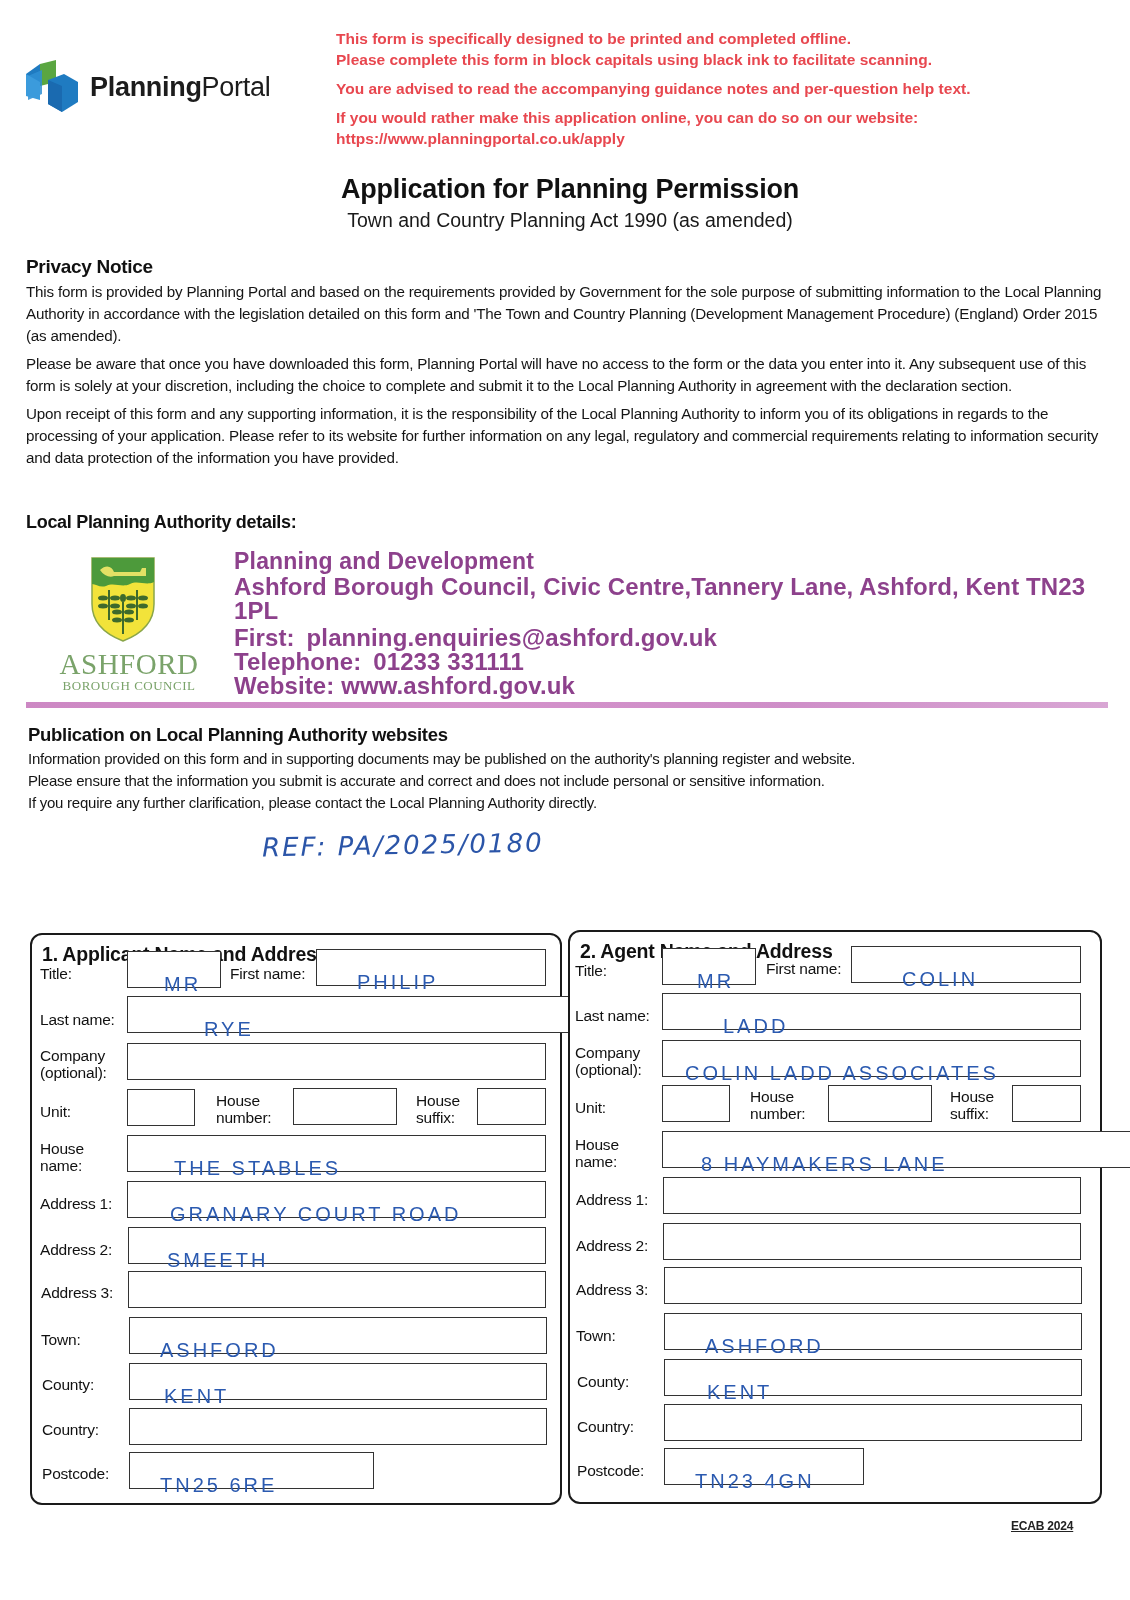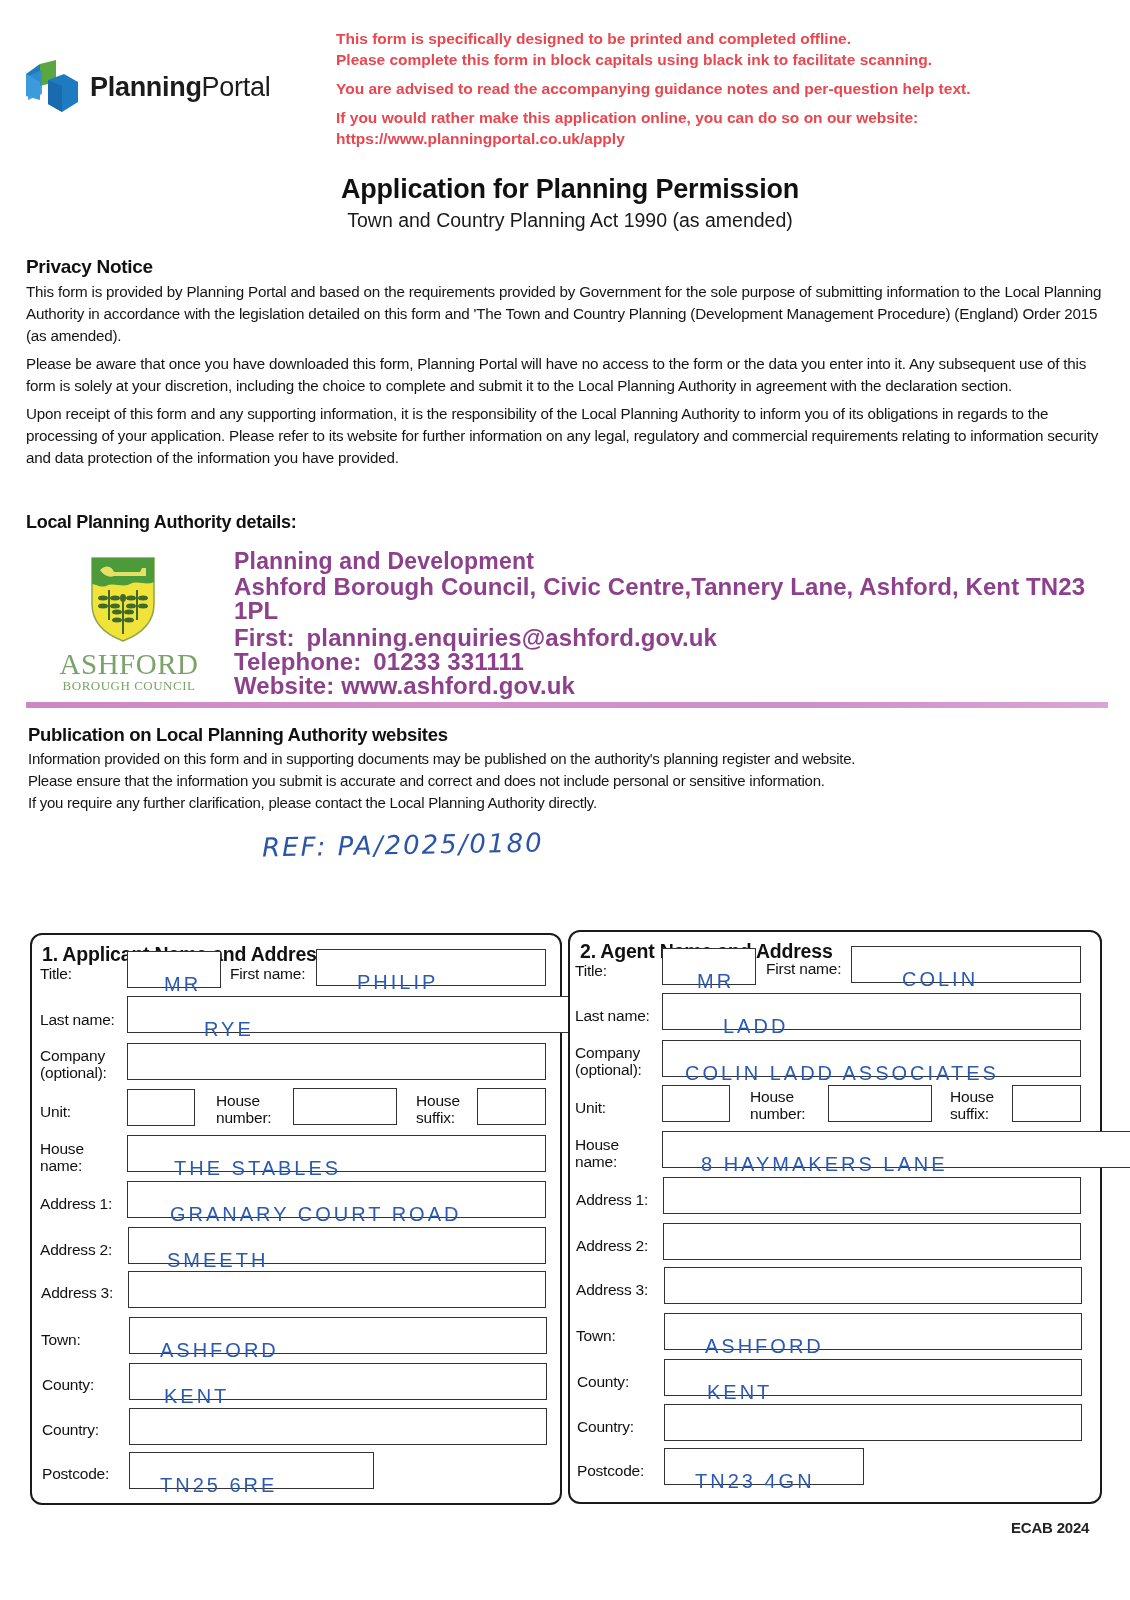--- a/index.html
+++ b/index.html
@@ -53,21 +53,21 @@
   
   .panel { position: absolute; border: 2.5px solid #1a1a1a; border-radius: 12px; background: #fff; }
   .panel.applicant { left: 30px; top: 933px; width: 532px; height: 572px; }
   .panel.agent { left: 568px; top: 930px; width: 534px; height: 574px; }
   .panel-title { position: absolute; left: 10px; top: 8px; font-size: 19.5px; font-weight: 700; letter-spacing: -0.2px; }
 
   .lbl { position: absolute; font-size: 15.5px; line-height: 17px; color: #111; letter-spacing: -0.2px; }
   .box { position: absolute; border: 1.5px solid #333; background: #fff; height: 37px; }
   .hw { position: absolute; left: 0; top: 15px; height: 100%; display: flex; align-items: center; font-family: Liberation Sans, sans-serif; color: #2b5ab0; font-size: 20px; letter-spacing: 3px; font-weight: 300; white-space: nowrap; margin-left: 16px; }
 
-  .footer-code { left: 1011px; top: 1519px; font-size: 15px; font-weight: 700; color: #222; letter-spacing: -0.2px; }
+  .footer-code { left: 1011px; top: 1519px; font-size: 12px; font-weight: 700; color: #222; letter-spacing: -0.2px; text-decoration: underline; }
 </style>
 </head>
 <body>
 
 <div class="abs pp-logo">
   <svg width="58" height="62" viewBox="0 0 58 62">
     <polygon points="4,18 18,8 18,30 4,40" fill="#1f7bc1"></polygon>
     <polygon points="18,8 34,4 34,26 18,30" fill="#5aa641"></polygon>
     <polygon points="6,20 20,14 20,38 6,44" fill="#2f8fd4" opacity="0.85"></polygon>
     <polygon points="26,24 42,18 56,26 56,46 40,56 26,48" fill="#1f7bc1"></polygon>

